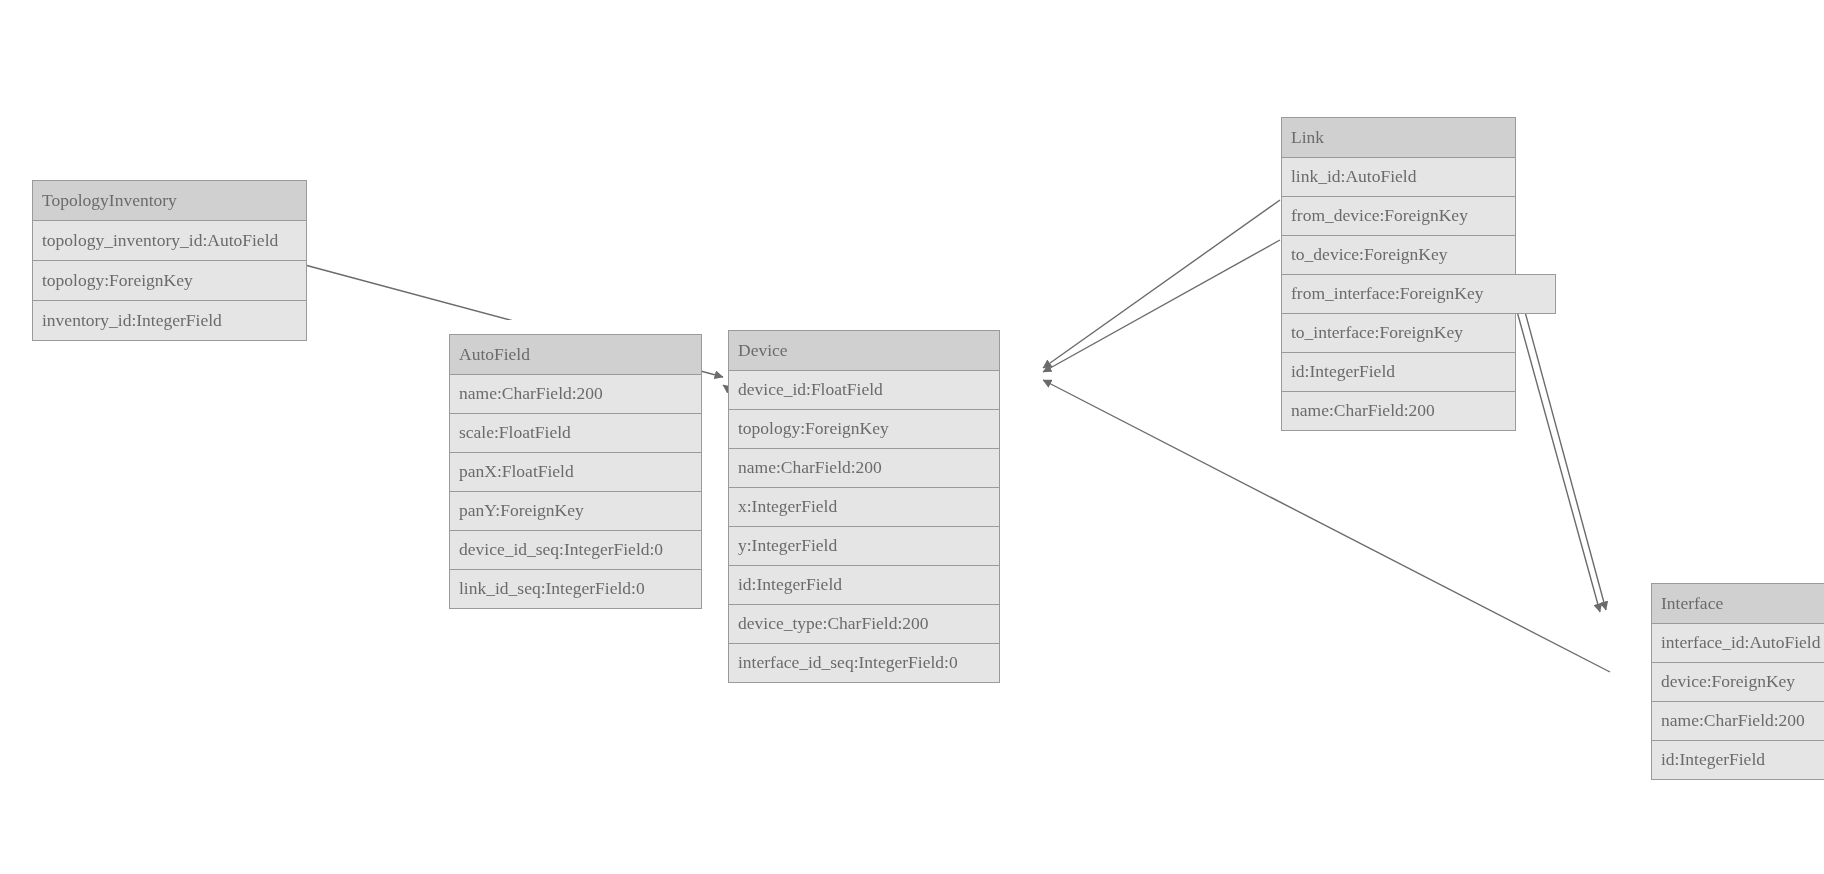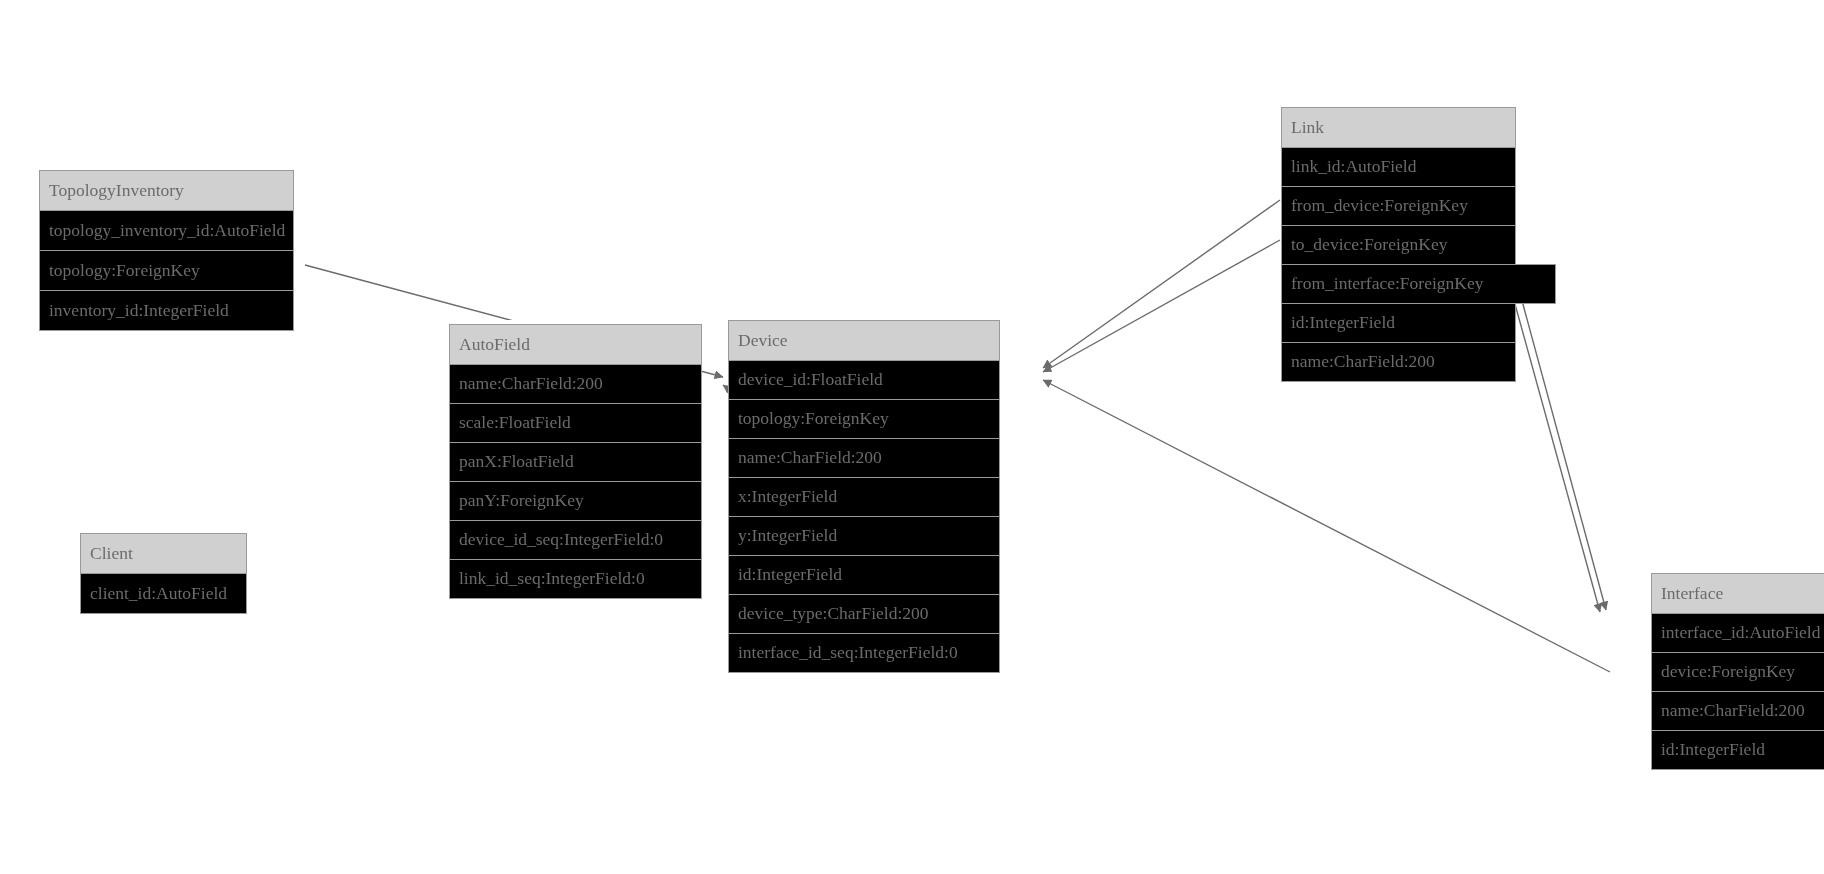--- a/index.html
+++ b/index.html
@@ -38,33 +38,33 @@
   .entity {
     position: absolute;
     z-index: 2;
     background: #ffffff;
     box-sizing: border-box;
   }
 
   .entity .row {
     box-sizing: border-box;
     border: 1px solid #9a9a9a;
-    background: #000000;
+    background: #e5e5e5;
     color: #6b6b6b;
     font-size: 17.5px;
     line-height: 1;
     padding: 0 9px;
     display: flex;
     align-items: center;
     white-space: nowrap;
     margin-top: -1px;
   }
 
   .entity .row:first-child {
-    margin-top: 4px;
+    margin-top: 14px;
   }
 
   .entity .title {
     background: #d0d0d0;
     color: #6b6b6b;
     font-size: 17.5px;
   }
 
   
   .entity .row.h41 { height: 41px; }
@@ -104,31 +104,27 @@
 
     <g>
       <line x1="1518" y1="286" x2="1606" y2="610" stroke="#6b6b6b" stroke-width="1.4" marker-end="url(#arrowFilled)"></line>
     </g>
 
     <g>
       <line x1="1510" y1="286" x2="1600" y2="612" stroke="#6b6b6b" stroke-width="1.4" marker-end="url(#arrowFilled)"></line>
     </g>
   </svg>
 
-  <div class="entity" style="left:39px; top:166px; width:255px;">
+  <div class="entity" style="left:32px; top:166px; width:275px;">
     <div class="row title h41">TopologyInventory</div>
     <div class="row h41">topology_inventory_id:AutoField</div>
     <div class="row h41">topology:ForeignKey</div>
     <div class="row h41">inventory_id:IntegerField</div>
   </div>
 
-  <div class="entity" style="left:80px; top:529px; width:167px;">
-    <div class="row title h41">Client</div>
-    <div class="row h41">client_id:AutoField</div>
-  </div>
 
   <div class="entity" style="left:449px; top:320px; width:253px;">
     <div class="row title h41">AutoField</div>
     <div class="row h40">name:CharField:200</div>
     <div class="row h40">scale:FloatField</div>
     <div class="row h40">panX:FloatField</div>
     <div class="row h40">panY:ForeignKey</div>
     <div class="row h40">device_id_seq:IntegerField:0</div>
     <div class="row h40">link_id_seq:IntegerField:0</div>
   </div>
@@ -144,20 +140,21 @@
     <div class="row h40">device_type:CharField:200</div>
     <div class="row h40">interface_id_seq:IntegerField:0</div>
   </div>
 
   <div class="entity" style="left:1281px; top:103px; width:235px;">
     <div class="row title h41">Link</div>
     <div class="row h40">link_id:AutoField</div>
     <div class="row h40">from_device:ForeignKey</div>
     <div class="row h40">to_device:ForeignKey</div>
     <div class="row h40" style="width:275px;">from_interface:ForeignKey</div>
+    <div class="row h40">to_interface:ForeignKey</div>
     <div class="row h40">id:IntegerField</div>
     <div class="row h40">name:CharField:200</div>
   </div>
 
   <div class="entity" style="left:1651px; top:569px; width:214px;">
     <div class="row title h41">Interface</div>
     <div class="row h40">interface_id:AutoField</div>
     <div class="row h40">device:ForeignKey</div>
     <div class="row h40">name:CharField:200</div>
     <div class="row h40">id:IntegerField</div>

